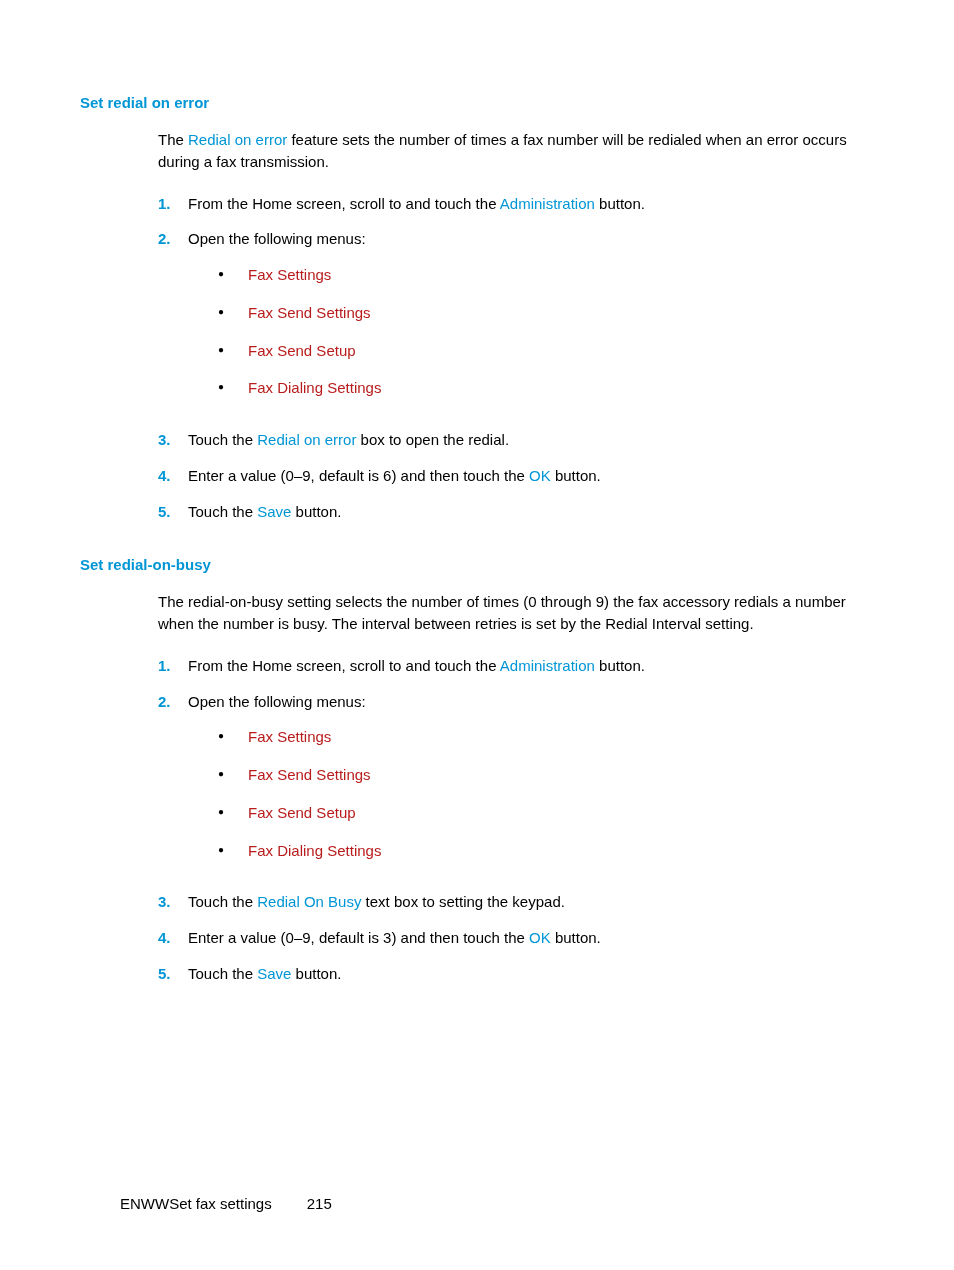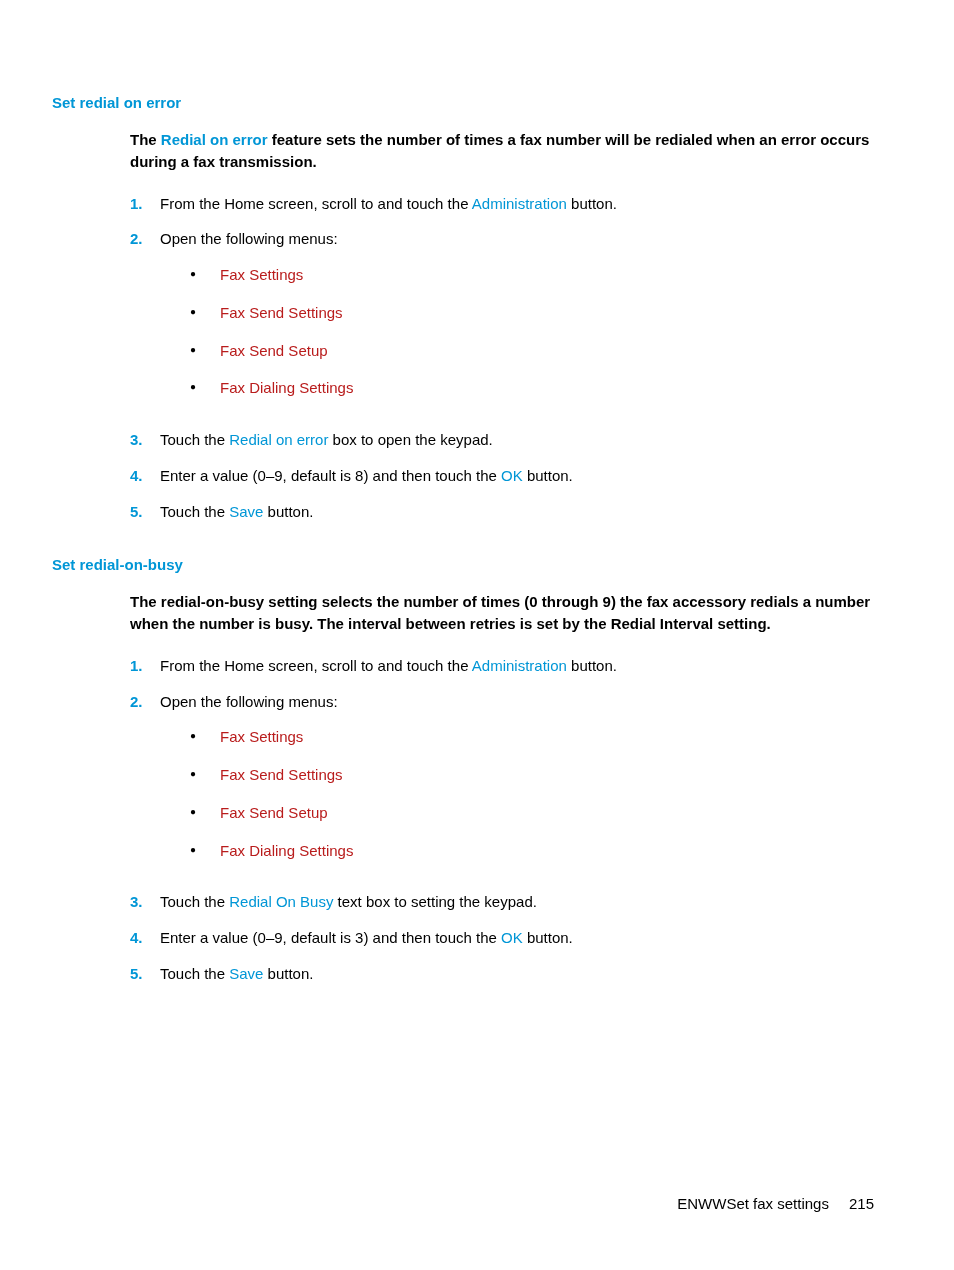--- a/index.html
+++ b/index.html
@@ -8,36 +8,35 @@
     font-family: Arial, Helvetica, sans-serif;
     font-size: 15px;
     color: #000;
     background: #fff;
     width: 954px;
     height: 1270px;
     position: relative;
     box-sizing: border-box;
   }
   .page {
-    padding: 94px 80px 0 52px;
+    padding: 94px 80px 0 80px;
   }
   .section-heading {
     color: #0096d6;
     font-weight: bold;
     font-size: 15px;
     margin-bottom: 18px;
   }
   .body-block {
     margin-left: 78px;
     margin-right: 0;
   }
   .intro {
     line-height: 1.45;
     margin-bottom: 20px;
-    font-weight: bold;
   }
   .blue-term {
     color: #0096d6;
   }
   ol.steps {
     list-style: none;
     padding: 0;
     margin: 0 0 30px 0;
   }
   ol.steps > li {
@@ -73,27 +72,27 @@
   }
   ul.bullets > li > .blabel {
     color: #b91c1c;
   }
   .footer {
     position: absolute;
     bottom: 58px;
     left: 96px;
     right: 80px;
     display: flex;
-    justify-content: flex-end;
+    justify-content: flex-start;
     font-size: 15px;
     margin-left: 24px;
   }
   .footer-right {
     display: flex;
-    gap: 20px;
+    gap: 35px;
   }
   .section-gap {
     margin-top: 34px;
   }
 </style>
 </head>
 <body>
 
 <div class="page">
 
@@ -129,27 +128,27 @@
             <li>
                 <span class="dot">●</span>
                 <span class="blabel">Fax Dialing Settings</span>
               </li>
           </ul>
         </span>
       </li>
       <li>
         <span class="num">3.</span>
         <span class="txt">
-          <span>Touch the </span><span class="blue-term">Redial on error</span><span> box to open the keypad.</span>
+          <span>Touch the </span><span class="blue-term">Redial on error</span><span> box to open the redial.</span>
         </span>
       </li>
       <li>
         <span class="num">4.</span>
         <span class="txt">
-          <span>Enter a value (0–9, default is 8) and then touch the </span><span class="blue-term">OK</span><span> button.</span>
+          <span>Enter a value (0–9, default is 6) and then touch the </span><span class="blue-term">OK</span><span> button.</span>
         </span>
       </li>
       <li>
         <span class="num">5.</span>
         <span class="txt">
           <span>Touch the </span><span class="blue-term">Save</span><span> button.</span>
         </span>
       </li>
     </ol>
   </div>

